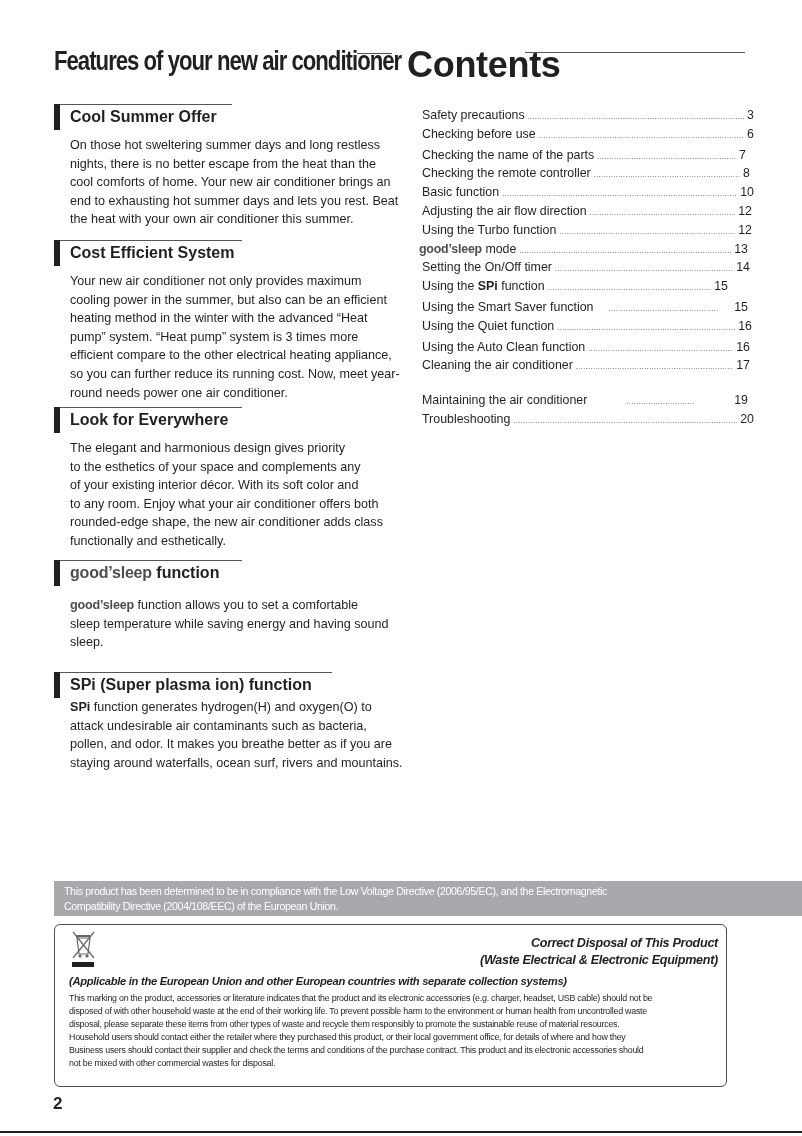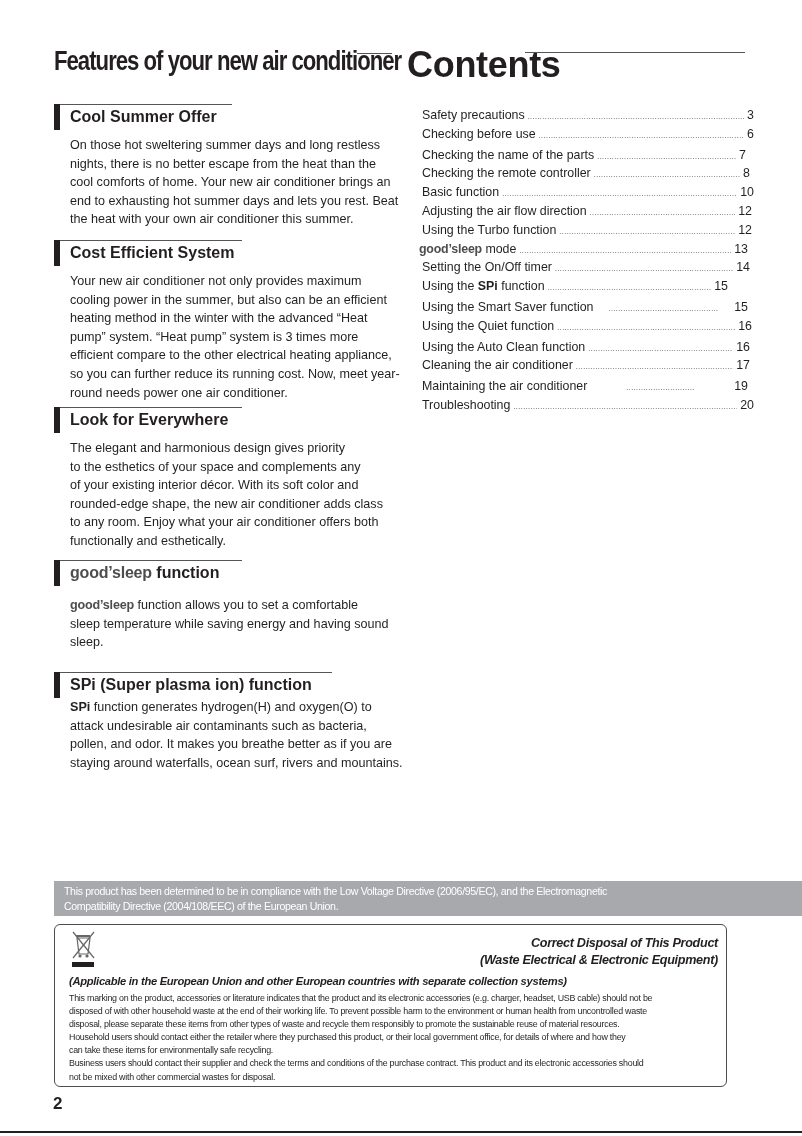--- a/index.html
+++ b/index.html
@@ -121,22 +121,22 @@
 <div class="section" style="top:405px;">
   <div class="hdr">
     <div class="bar"></div>
     <div class="rule" style="width:182px;"></div>
     <div class="label">Look for Everywhere</div>
   </div>
   <div class="body">
     <div>The elegant and harmonious design gives priority</div>
     <div>to the esthetics of your space and complements any</div>
     <div>of your existing interior décor. With its soft color and</div>
+    <div>to any room. Enjoy what your air conditioner offers both</div>
     <div>rounded-edge shape, the new air conditioner adds class</div>
-    <div>to any room. Enjoy what your air conditioner offers both</div>
     <div>functionally and esthetically.</div>
   </div>
 </div>
 
 <div class="section" style="top:558px;">
   <div class="hdr">
     <div class="bar"></div>
     <div class="rule" style="width:182px;"></div>
     <div class="label"><span class="gs-logo">good’sleep</span><span> function</span></div>
   </div>
@@ -225,21 +225,21 @@
   <div class="toc-row" style="margin-top:2px;">
       <span class="t">Using the Auto Clean function</span>
       <span class="dots"></span>
       <span class="p" style="margin-right:4px;">16</span>
     </div>
   <div class="toc-row">
       <span class="t">Cleaning the air conditioner</span>
       <span class="dots"></span>
       <span class="p" style="margin-right:4px;">17</span>
     </div>
-  <div class="toc-row" style="margin-top:2px;gap:36px;">
+  <div class="toc-row" style="margin-top:16px;gap:36px;">
       <span class="t">Maintaining the air conditioner</span>
       <span class="dots"></span>
       <span class="p" style="margin-right:6px;">19</span>
     </div>
   <div class="toc-row">
       <span class="t">Troubleshooting</span>
       <span class="dots"></span>
       <span class="p">20</span>
     </div>
 </div>
@@ -262,20 +262,19 @@
   <div class="disp-title">
     <div>Correct Disposal of This Product</div>
     <div>(Waste Electrical &amp; Electronic Equipment)</div>
   </div>
   <div class="disp-sub">(Applicable in the European Union and other European countries with separate collection systems)</div>
   <div class="disp-body">
     <p>This marking on the product, accessories or literature indicates that the product and its electronic accessories (e.g. charger, headset, USB cable) should not be</p>
     <p>disposed of with other household waste at the end of their working life. To prevent possible harm to the environment or human health from uncontrolled waste</p>
     <p>disposal, please separate these items from other types of waste and recycle them responsibly to promote the sustainable reuse of material resources.</p>
     <p>Household users should contact either the retailer where they purchased this product, or their local government office, for details of where and how they</p>
-    <p>can take these items for environmentally safe recycling.</p>
     <p>Business users should contact their supplier and check the terms and conditions of the purchase contract. This product and its electronic accessories should</p>
     <p>not be mixed with other commercial wastes for disposal.</p>
   </div>
 </div>
 
 <div class="page-num">2</div>
 <div class="bottom-rule"></div>
 
 </body></html>

